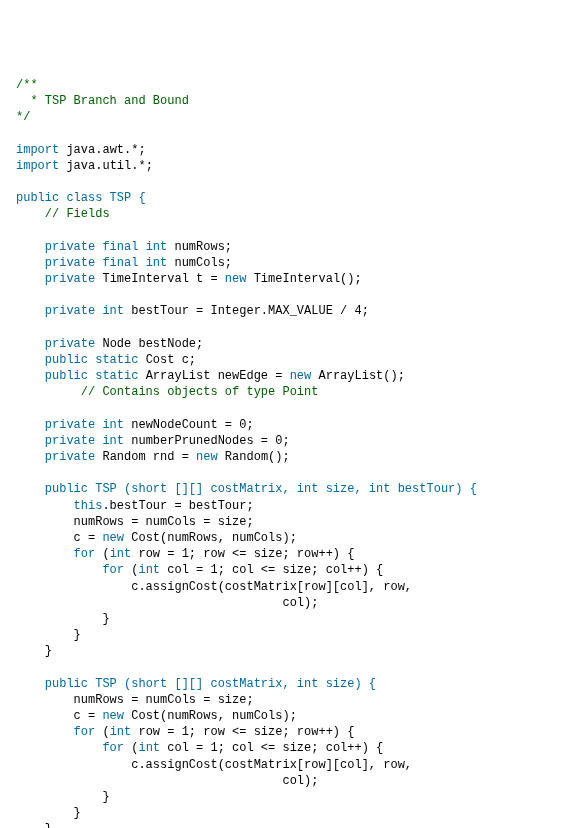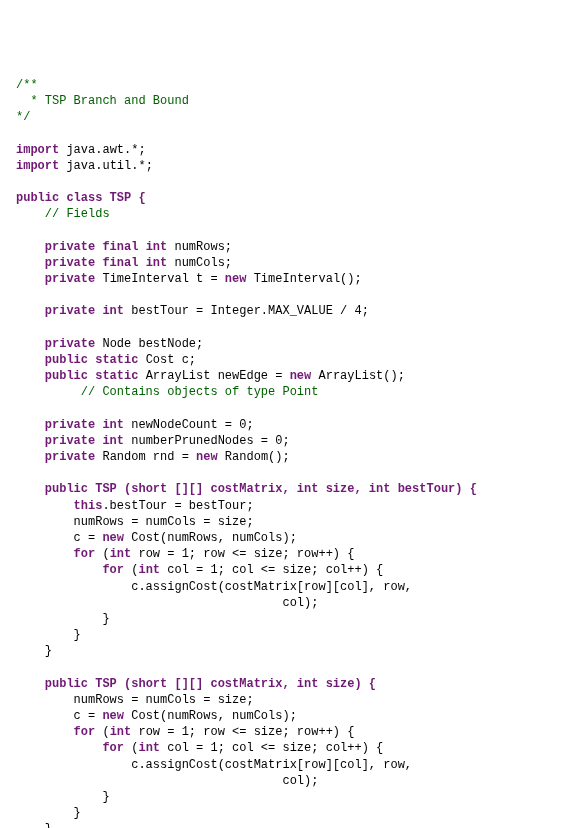--- a/index.html
+++ b/index.html
@@ -8,21 +8,21 @@
     background: #ffffff;
     font-family: "Courier New", Courier, monospace;
     font-size: 12px;
     line-height: 1.35;
     color: #000;
     white-space: pre;
     width: 561px;
     box-sizing: border-box;
   }
   .c { color: #006000; }   
-  .k { color: #701a75; font-weight: bold; } 
+  .k { color: #0369a1; font-weight: normal; } 
   .p { color: #000; }
 </style>
 </head>
 <body>
 
 
 
 <div id="code"><div><span class="c">/**</span></div><div><span class="c">  * TSP Branch and Bound</span></div><div><span class="c">*/</span></div><div>&nbsp;</div><div><span class="k">import</span><span class="p"> java.awt.*;</span></div><div><span class="k">import</span><span class="p"> java.util.*;</span></div><div>&nbsp;</div><div><span class="k">public class TSP {</span></div><div><span class="p">    </span><span class="c">// Fields</span></div><div>&nbsp;</div><div><span class="p">    </span><span class="k">private final int</span><span class="p"> numRows;</span></div><div><span class="p">    </span><span class="k">private final int</span><span class="p"> numCols;</span></div><div><span class="p">    </span><span class="k">private</span><span class="p"> TimeInterval t = </span><span class="k">new</span><span class="p"> TimeInterval();</span></div><div>&nbsp;</div><div><span class="p">    </span><span class="k">private int</span><span class="p"> bestTour = Integer.MAX_VALUE / 4;</span></div><div>&nbsp;</div><div><span class="p">    </span><span class="k">private</span><span class="p"> Node bestNode;</span></div><div><span class="p">    </span><span class="k">public static</span><span class="p"> Cost c;</span></div><div><span class="p">    </span><span class="k">public static</span><span class="p"> ArrayList newEdge = </span><span class="k">new</span><span class="p"> ArrayList();</span></div><div><span class="p">         </span><span class="c">// Contains objects of type Point</span></div><div>&nbsp;</div><div><span class="p">    </span><span class="k">private int</span><span class="p"> newNodeCount = 0;</span></div><div><span class="p">    </span><span class="k">private int</span><span class="p"> numberPrunedNodes = 0;</span></div><div><span class="p">    </span><span class="k">private</span><span class="p"> Random rnd = </span><span class="k">new</span><span class="p"> Random();</span></div><div>&nbsp;</div><div><span class="p">    </span><span class="k">public TSP (short [][] costMatrix, int size, int bestTour) {</span></div><div><span class="p">        </span><span class="k">this</span><span class="p">.bestTour = bestTour;</span></div><div><span class="p">        numRows = numCols = size;</span></div><div><span class="p">        c = </span><span class="k">new</span><span class="p"> Cost(numRows, numCols);</span></div><div><span class="p">        </span><span class="k">for</span><span class="p"> (</span><span class="k">int</span><span class="p"> row = 1; row &lt;= size; row++) {</span></div><div><span class="p">            </span><span class="k">for</span><span class="p"> (</span><span class="k">int</span><span class="p"> col = 1; col &lt;= size; col++) {</span></div><div><span class="p">                c.assignCost(costMatrix[row][col], row,</span></div><div><span class="p">                                     col);</span></div><div><span class="p">            }</span></div><div><span class="p">        }</span></div><div><span class="p">    }</span></div><div>&nbsp;</div><div><span class="p">    </span><span class="k">public TSP (short [][] costMatrix, int size) {</span></div><div><span class="p">        numRows = numCols = size;</span></div><div><span class="p">        c = </span><span class="k">new</span><span class="p"> Cost(numRows, numCols);</span></div><div><span class="p">        </span><span class="k">for</span><span class="p"> (</span><span class="k">int</span><span class="p"> row = 1; row &lt;= size; row++) {</span></div><div><span class="p">            </span><span class="k">for</span><span class="p"> (</span><span class="k">int</span><span class="p"> col = 1; col &lt;= size; col++) {</span></div><div><span class="p">                c.assignCost(costMatrix[row][col], row,</span></div><div><span class="p">                                     col);</span></div><div><span class="p">            }</span></div><div><span class="p">        }</span></div><div><span class="p">    }</span></div></div>
 
 

